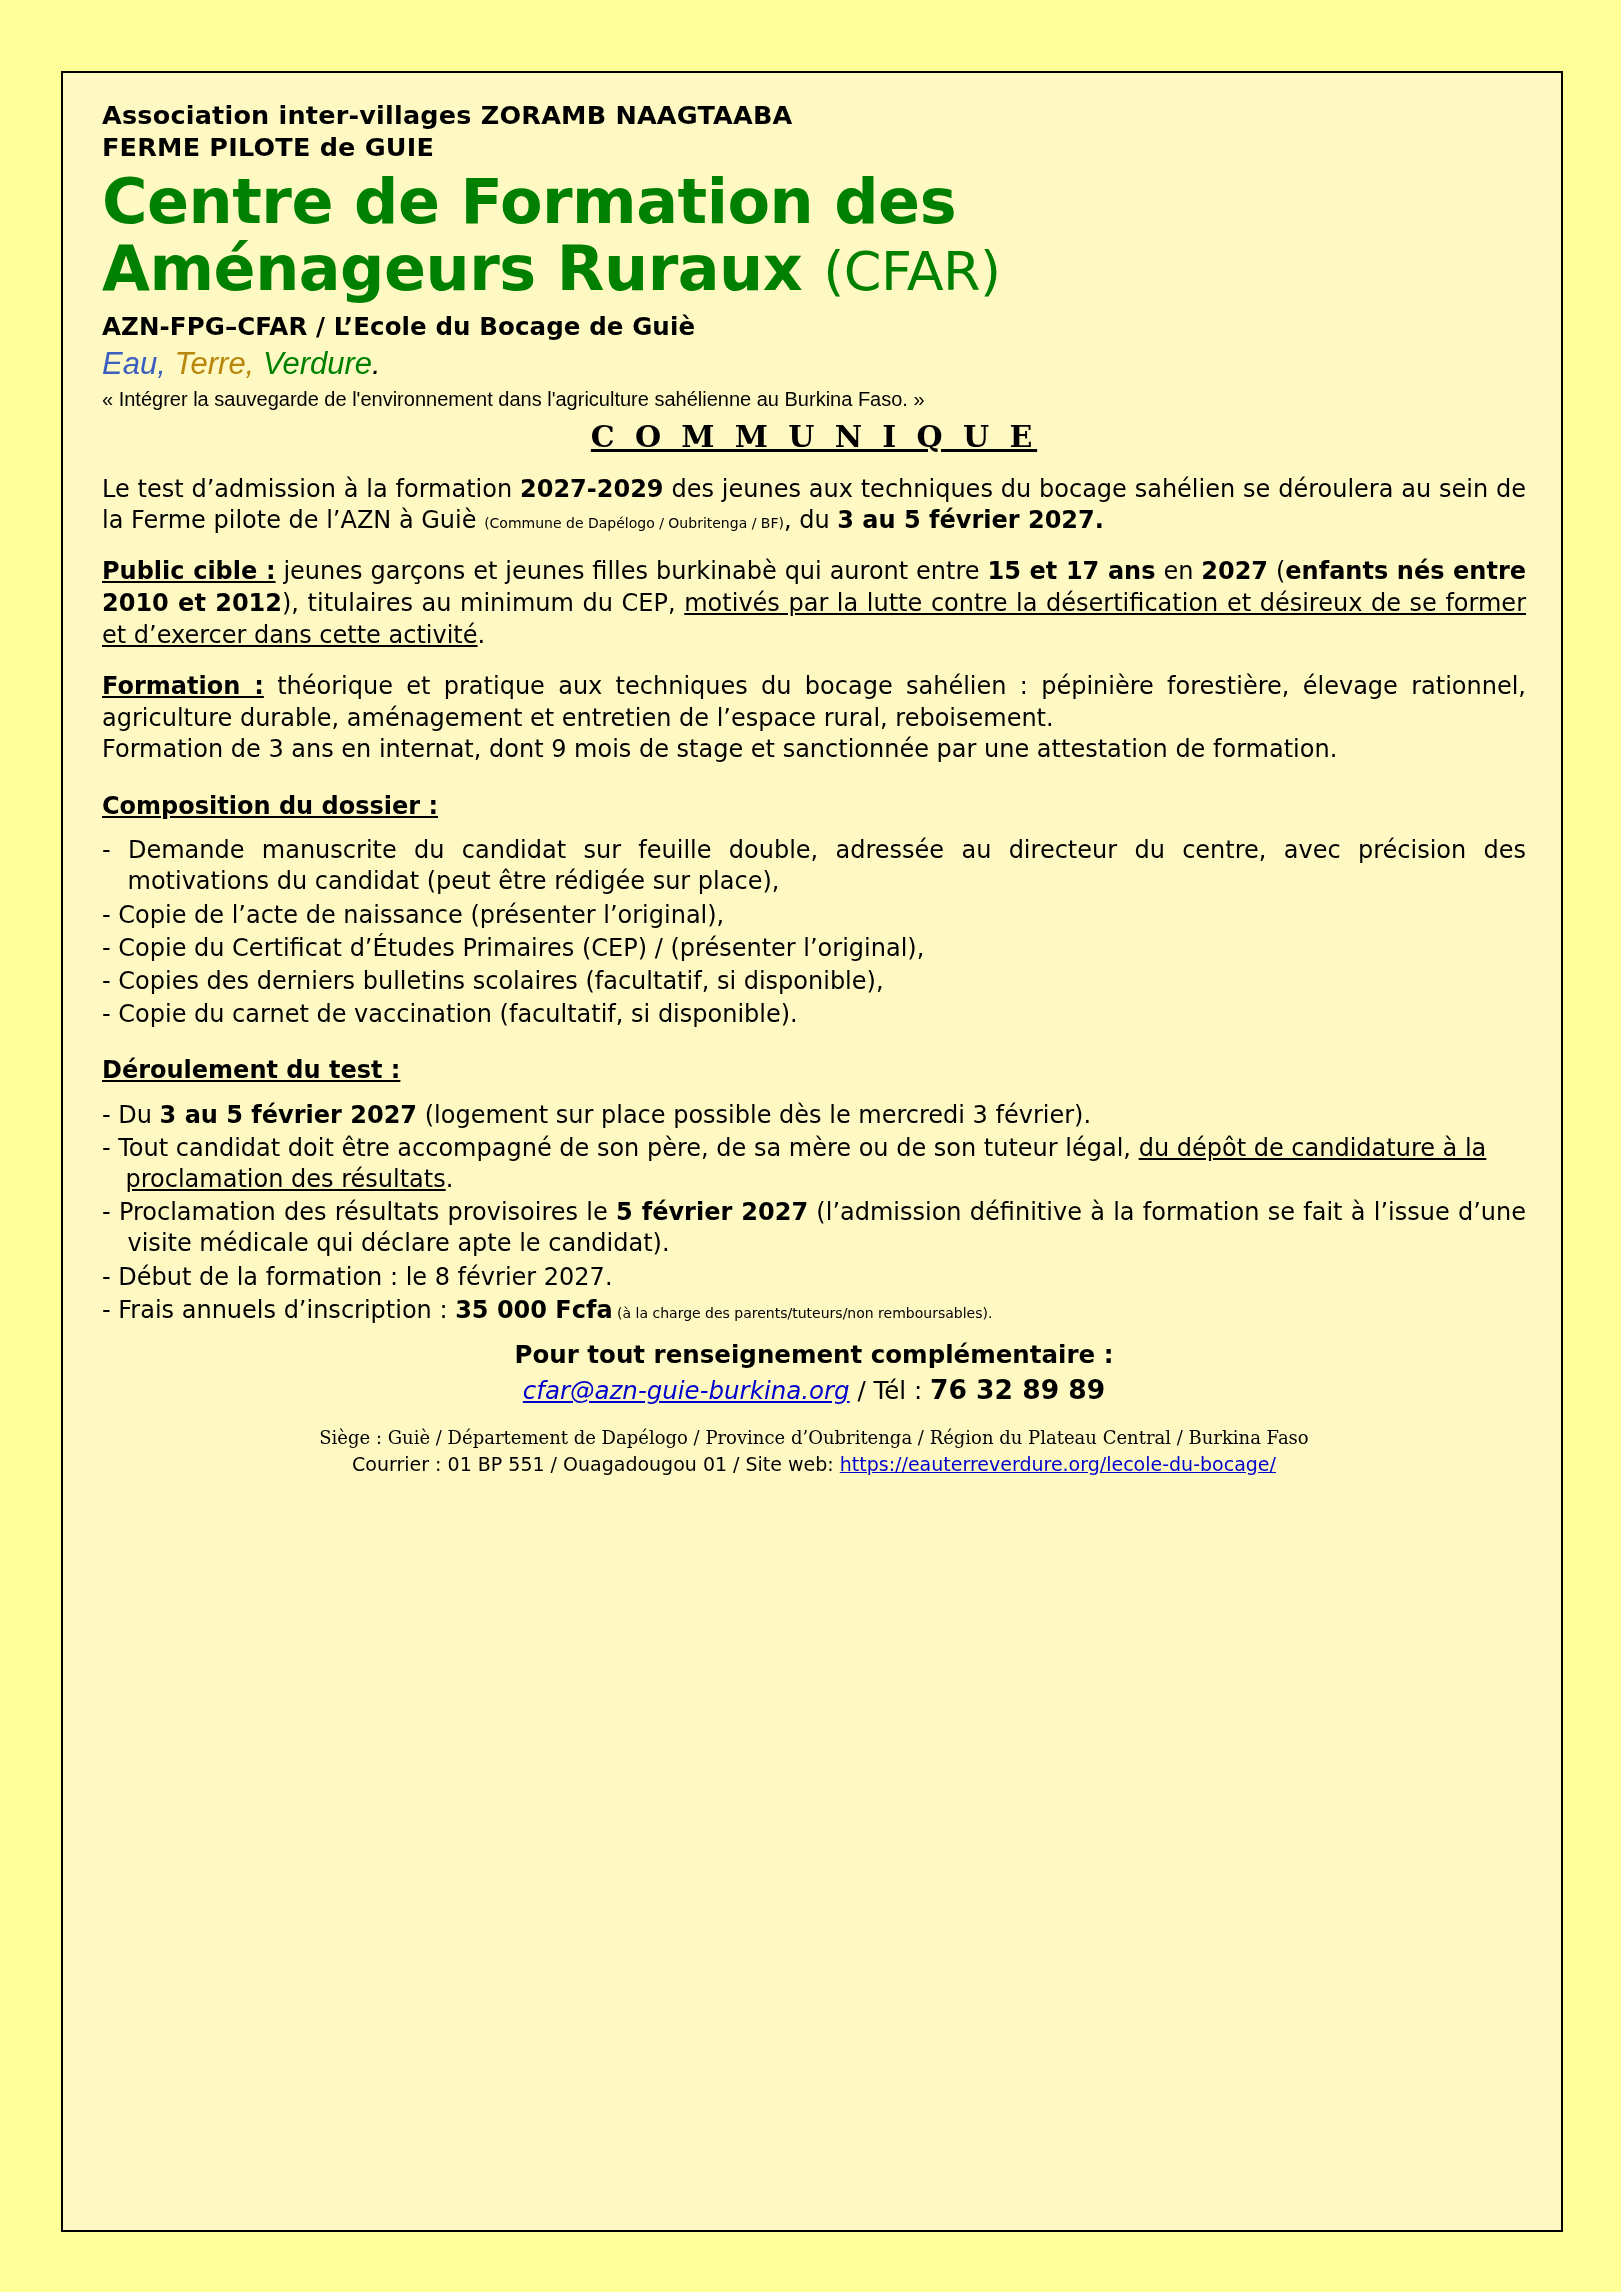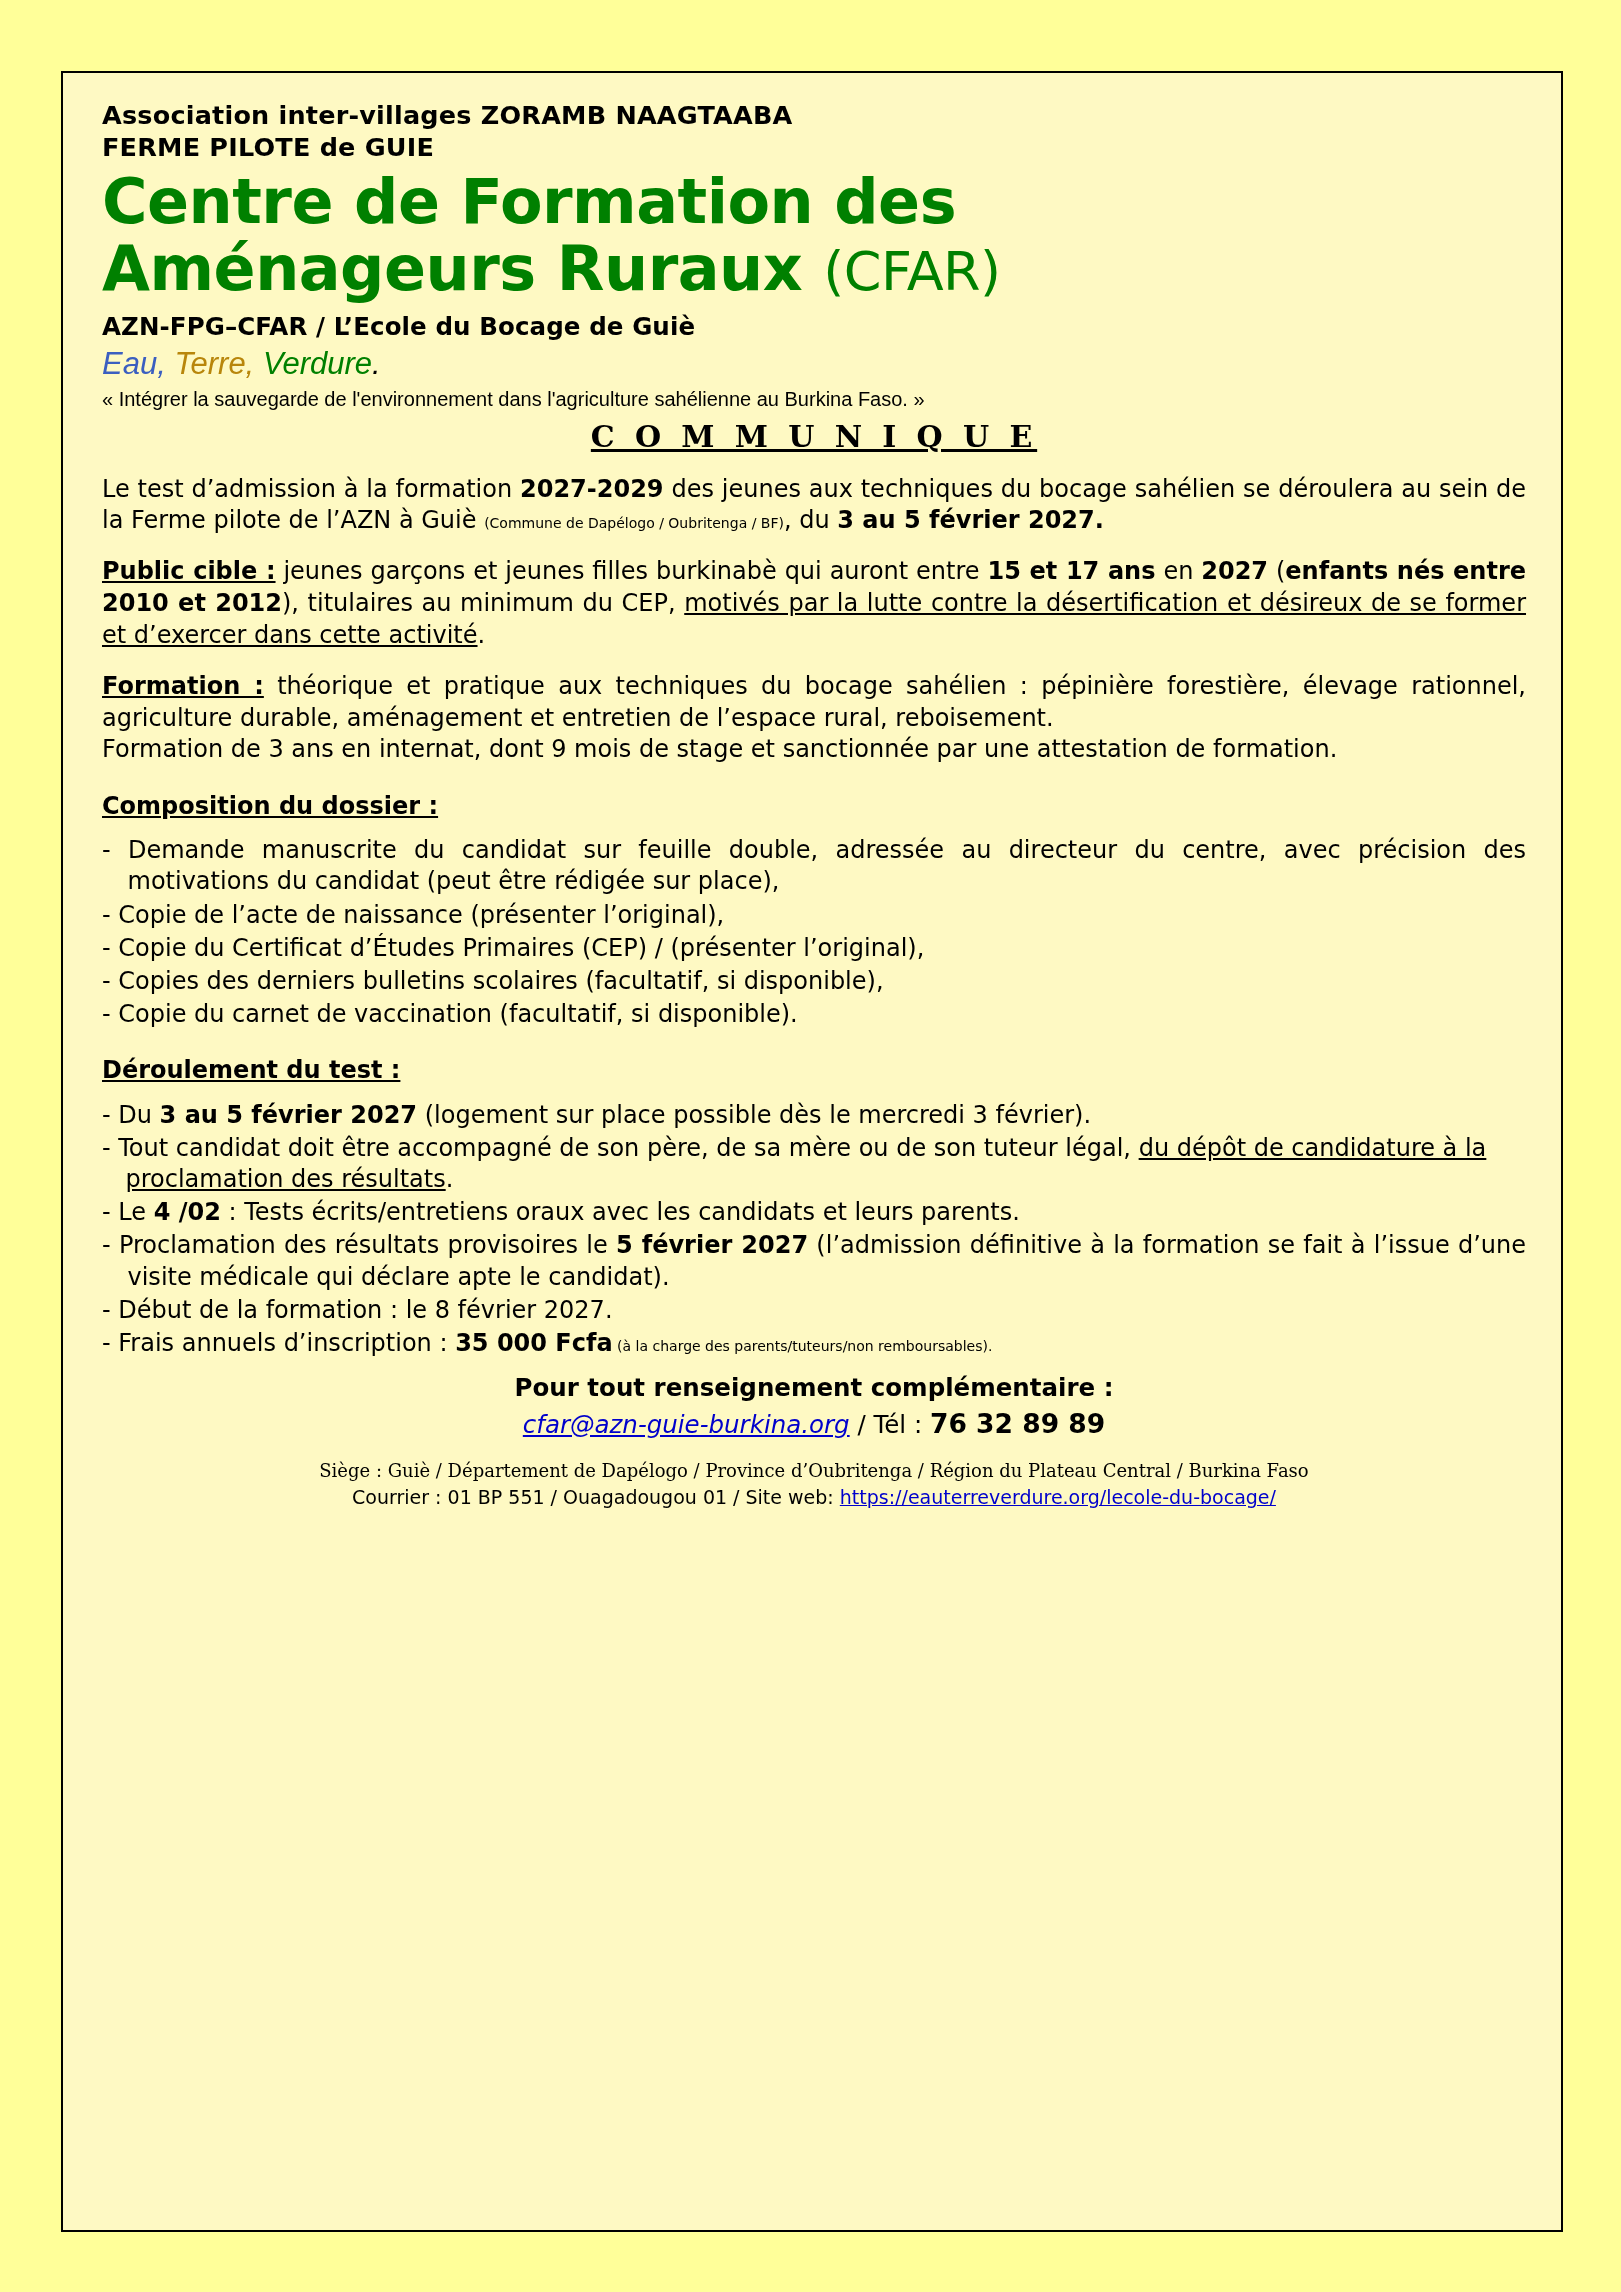--- a/index.html
+++ b/index.html
@@ -182,21 +182,20 @@
     <li>- Copie de l’acte de naissance (présenter l’original),</li>
     <li>- Copie du Certificat d’Études Primaires (CEP) / (présenter l’original),</li>
     <li>- Copies des derniers bulletins scolaires (facultatif, si disponible),</li>
     <li>- Copie du carnet de vaccination (facultatif, si disponible).</li>
   </ul>
 
   <div class="section-head">Déroulement du test :</div>
   <ul class="list">
     <li><span>- Du </span><span class="b">3 au 5 février 2027</span><span> (logement sur place possible dès le mercredi 3 février).</span></li>
     <li><span>- Tout candidat doit être accompagné de son père, de sa mère ou de son tuteur légal, </span><span class="u">du dépôt de candidature à la proclamation des résultats</span><span>.</span></li>
-    <li><span>- Le </span><span class="b">4 /02</span><span> : Tests écrits/entretiens oraux avec les candidats et leurs parents.</span></li>
     <li class="justif"><span>-  Proclamation des résultats provisoires le </span><span class="b">5 février 2027</span><span> (l’admission définitive à la formation se fait à l’issue d’une visite médicale qui déclare apte le candidat).</span></li>
     <li>- Début de la formation : le 8 février 2027.</li>
     <li><span>- Frais annuels d’inscription : </span><span class="b">35 000 Fcfa</span><span class="sm"> (à la charge des parents/tuteurs/non remboursables).</span></li>
   </ul>
 
   <div class="contact-head">Pour tout renseignement complémentaire :</div>
   <div class="contact-line">
     <a href="#">cfar@azn-guie-burkina.org</a><span> / Tél : </span><span class="tel">76 32 89 89</span>
   </div>
 

